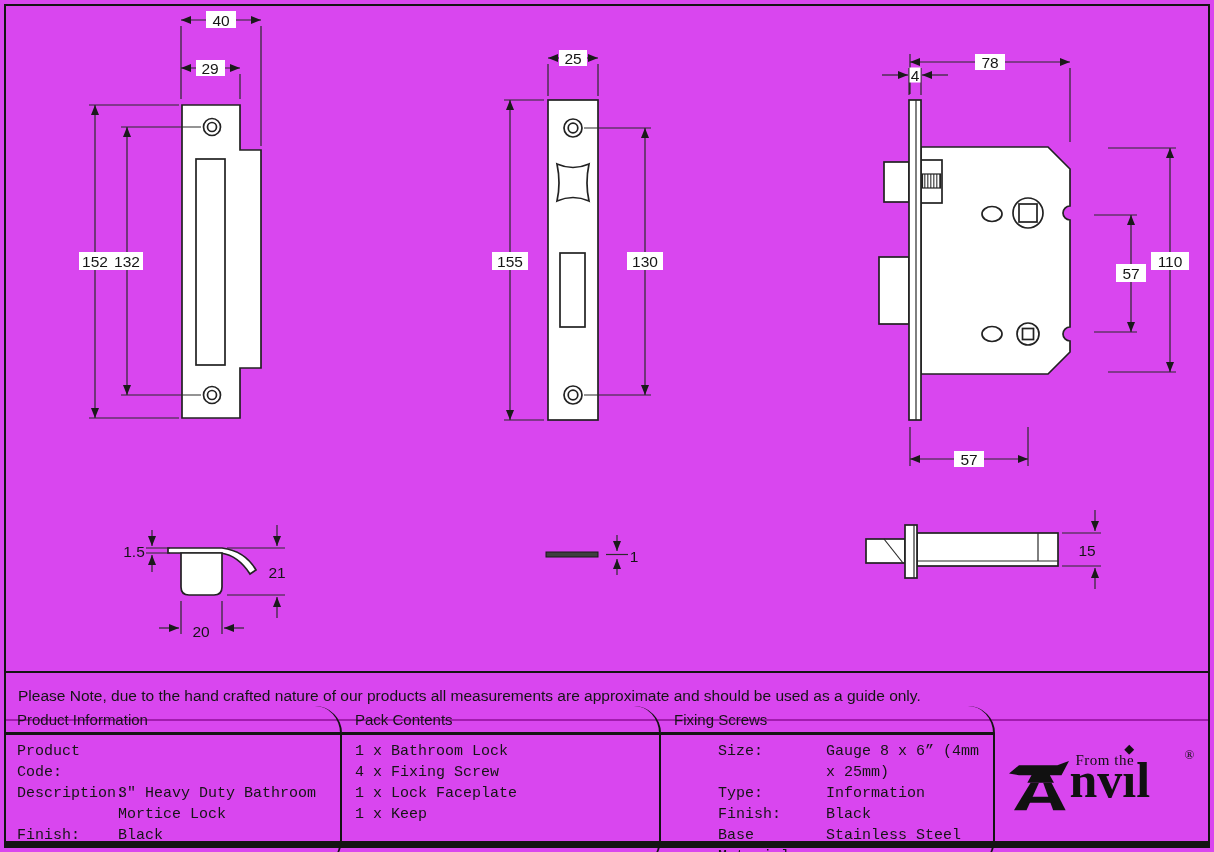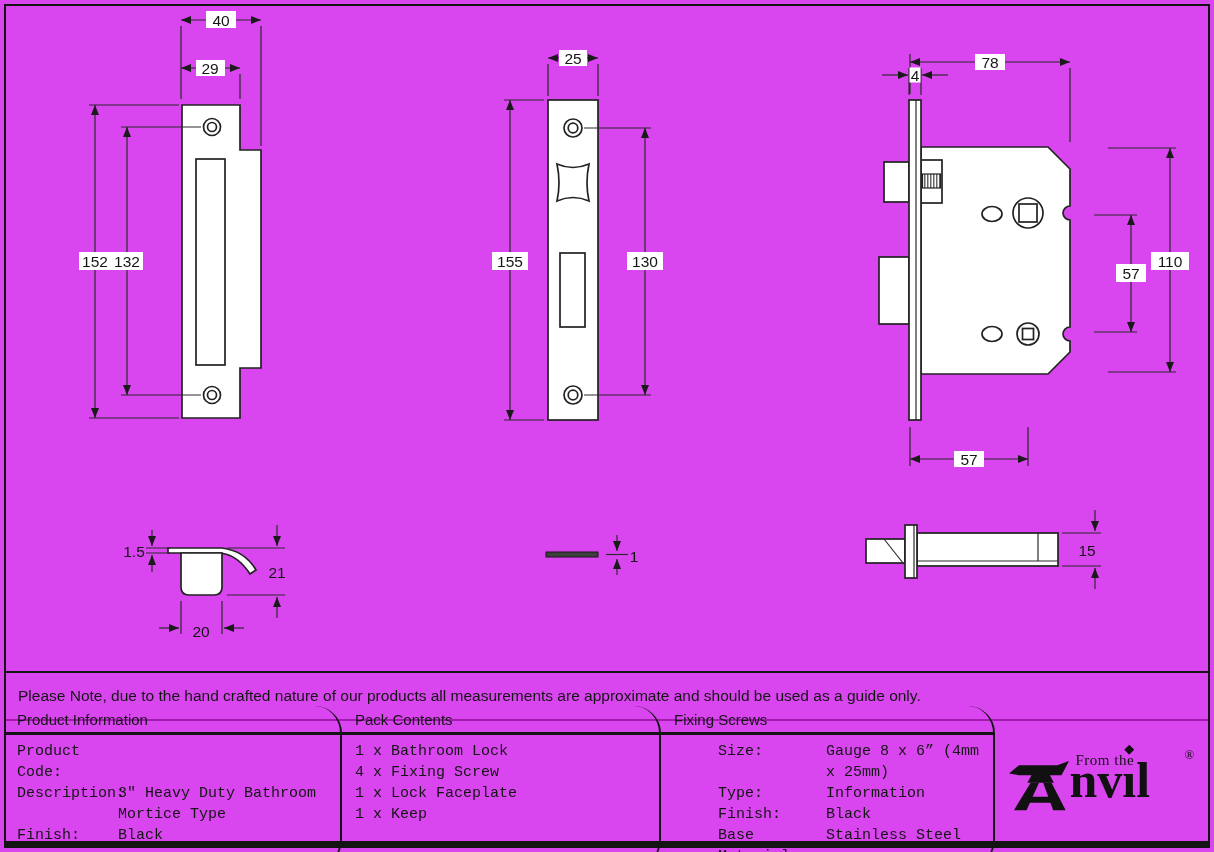--- a/index.html
+++ b/index.html
@@ -184,21 +184,21 @@
       <div class="cbody">
         <div class="kv">
           <span>Product Code:</span>
         </div>
         <div class="kv">
           <span>Description:</span>
           <span>3" Heavy Duty Bathroom</span>
         </div>
         <div class="kv">
           <span></span>
-          <span>Mortice Type</span>
+          <span>Mortice Lock</span>
         </div>
         <div class="kv">
           <span>Finish:</span>
           <span>Black</span>
         </div>
       </div>
     </div>
 
     <div class="col col-pack">
       <div class="hdr">Pack Contents</div>

